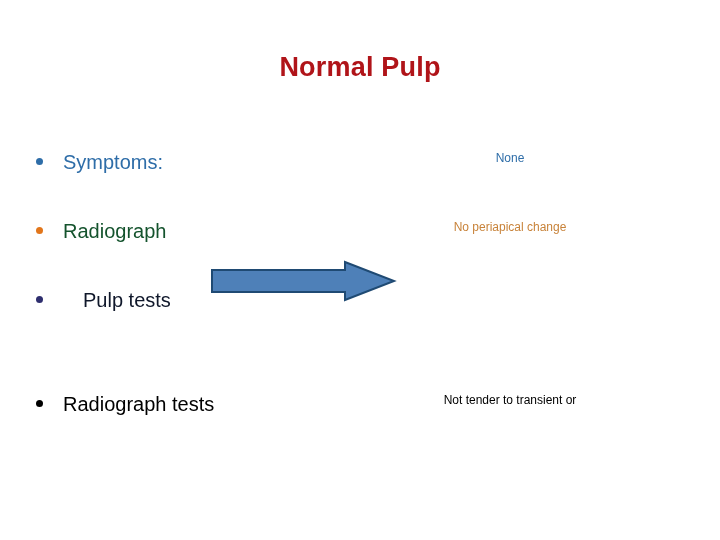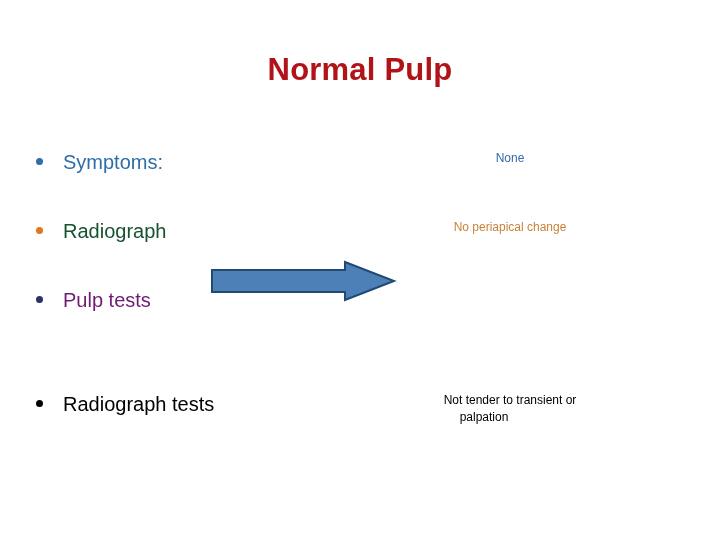--- a/index.html
+++ b/index.html
@@ -17,21 +17,21 @@
     -webkit-font-smoothing: antialiased;
   }
 
   
   #slide-title {
     position: absolute;
     left: 0;
     top: 52px;
     width: 720px;
     text-align: center;
-    font-size: 31px;
+    font-size: 27px;
     font-weight: bold;
     color: #B01419;
     letter-spacing: 0.2px;
     line-height: 1.15;
   }
 
   
   .row {
     position: absolute;
     left: 0;
@@ -119,34 +119,33 @@
     <div class="label-cell">
       <span class="bullet" style="background:#E2761B;"></span>
       <span class="label-text" style="color:#14532d;">Radiograph</span>
     </div>
     <div class="value-cell" style="color:#C8833A;">No periapical change</div>
   </div>
 
   <div class="row" id="row-pulp">
     <div class="label-cell">
       <span class="bullet" style="background:#2E2E6E;"></span>
-      <span class="label-text" style="color:#701a75;">Pulp tests</span>
+      <span class="label-text" style="color:#0f172a;margin-left:20px;">Pulp tests</span>
     </div>
     <div class="value-cell" style="color:#3B3B6B;">
     </div>
   </div>
 
   <div class="row" id="row-periapical">
     <div class="label-cell">
       <span class="bullet" style="background:#000000;"></span>
       <span class="label-text" style="color:#000000;">Radiograph tests</span>
     </div>
     <div class="value-cell" style="color:#000000;">
       <div class="value-line-1">Not tender to transient or</div>
-      <div class="value-line-2">palpation</div>
     </div>
   </div>
 
   <svg id="arrow" viewBox="0 0 184 40">
     <polygon points="1,9 134,9 134,1 183,20 134,39 134,31 1,31" fill="#4E80B8" stroke="#1F4A73" stroke-width="2" stroke-linejoin="miter"></polygon>
   </svg>
 
 </div>
 
 </body></html>

